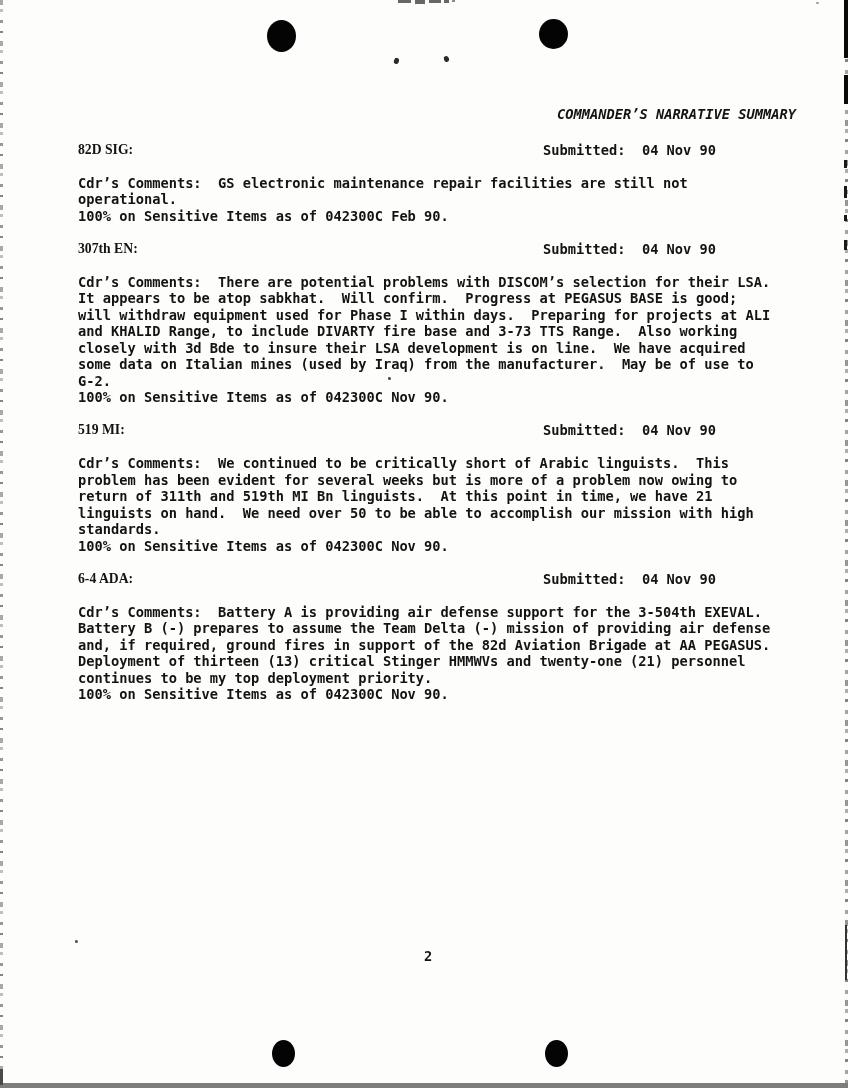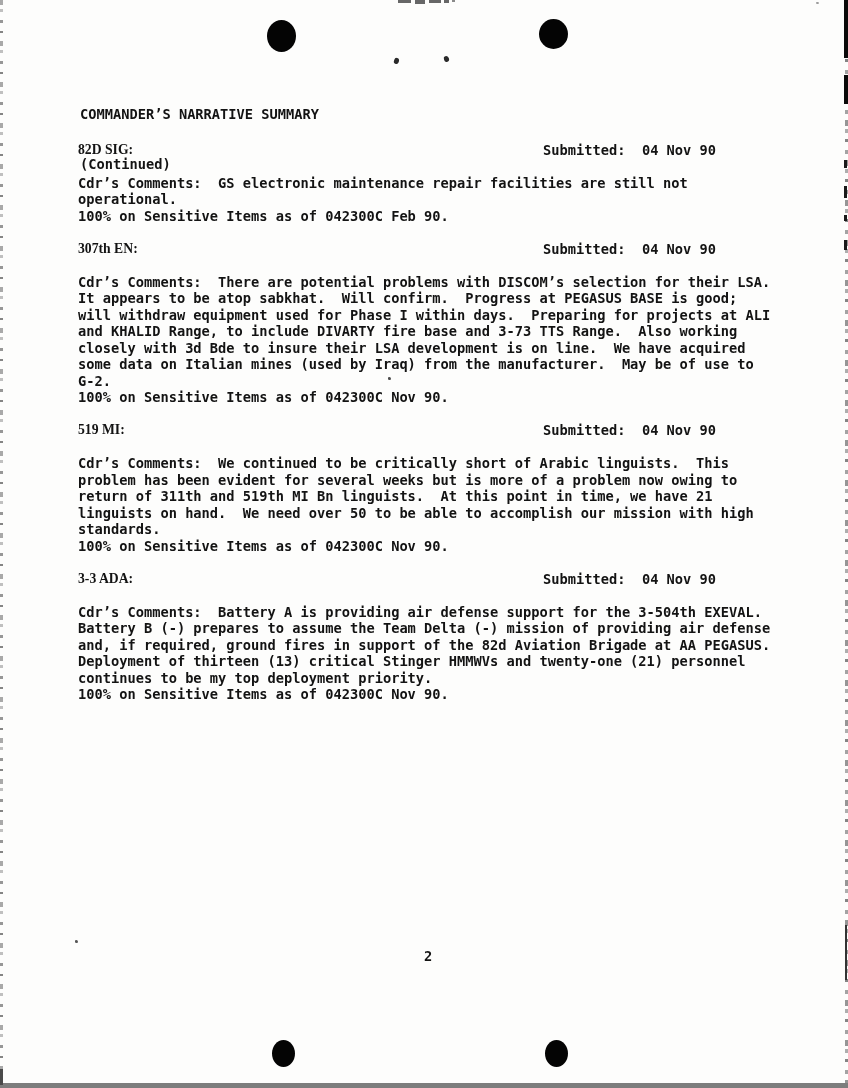--- a/index.html
+++ b/index.html
@@ -16,22 +16,23 @@
     font-weight: bold;
     color: #131313;
   }
 
   
   .title-block {
     position: absolute;
     top: 73px;
     left: 80px;
     width: 716px;
-    text-align: left;
+    text-align: right;
     white-space: pre;
+    font-style: italic;
   }
   .content {
     position: absolute;
     top: 141.5px;
     left: 78px;
     width: 716px;
   }
   .unit-section { margin: 0 0 16.5px 0; }
   .section-header { position: relative; height: 16.5px; white-space: pre; }
   .section-header .unit { position: absolute; left: 0; top: 0; white-space: pre; font-family: Liberation Serif, serif; }
@@ -118,21 +119,20 @@
   <div class="punch punch-br"></div>
 
   <div class="speck speck-a"></div>
   <div class="speck speck-b"></div>
   <div class="speck speck-c"></div>
   <div class="speck speck-d"></div>
   <div class="speck speck-e"></div>
 
   <div class="title-block">
     <div>COMMANDER’S NARRATIVE SUMMARY</div>
-    <div>(Continued)</div>
   </div>
 
   <div class="content">
 
     <section class="unit-section">
       <div class="section-header">
         <span class="unit">82D SIG:</span>
         <span class="submitted">Submitted:  04 Nov 90</span>
       </div>
       <p class="comments">Cdr’s Comments:  GS electronic maintenance repair facilities are still not
@@ -163,21 +163,21 @@
       <p class="comments">Cdr’s Comments:  We continued to be critically short of Arabic linguists.  This
 problem has been evident for several weeks but is more of a problem now owing to
 return of 311th and 519th MI Bn linguists.  At this point in time, we have 21
 linguists on hand.  We need over 50 to be able to accomplish our mission with high
 standards.
 100% on Sensitive Items as of 042300C Nov 90.</p>
     </section>
 
     <section class="unit-section">
       <div class="section-header">
-        <span class="unit">3-3 ADA:</span>
+        <span class="unit">6-4 ADA:</span>
         <span class="submitted">Submitted:  04 Nov 90</span>
       </div>
       <p class="comments">Cdr’s Comments:  Battery A is providing air defense support for the 3-504th EXEVAL.
 Battery B (-) prepares to assume the Team Delta (-) mission of providing air defense
 and, if required, ground fires in support of the 82d Aviation Brigade at AA PEGASUS.
 Deployment of thirteen (13) critical Stinger HMMWVs and twenty-one (21) personnel
 continues to be my top deployment priority.
 100% on Sensitive Items as of 042300C Nov 90.</p>
     </section>
 

